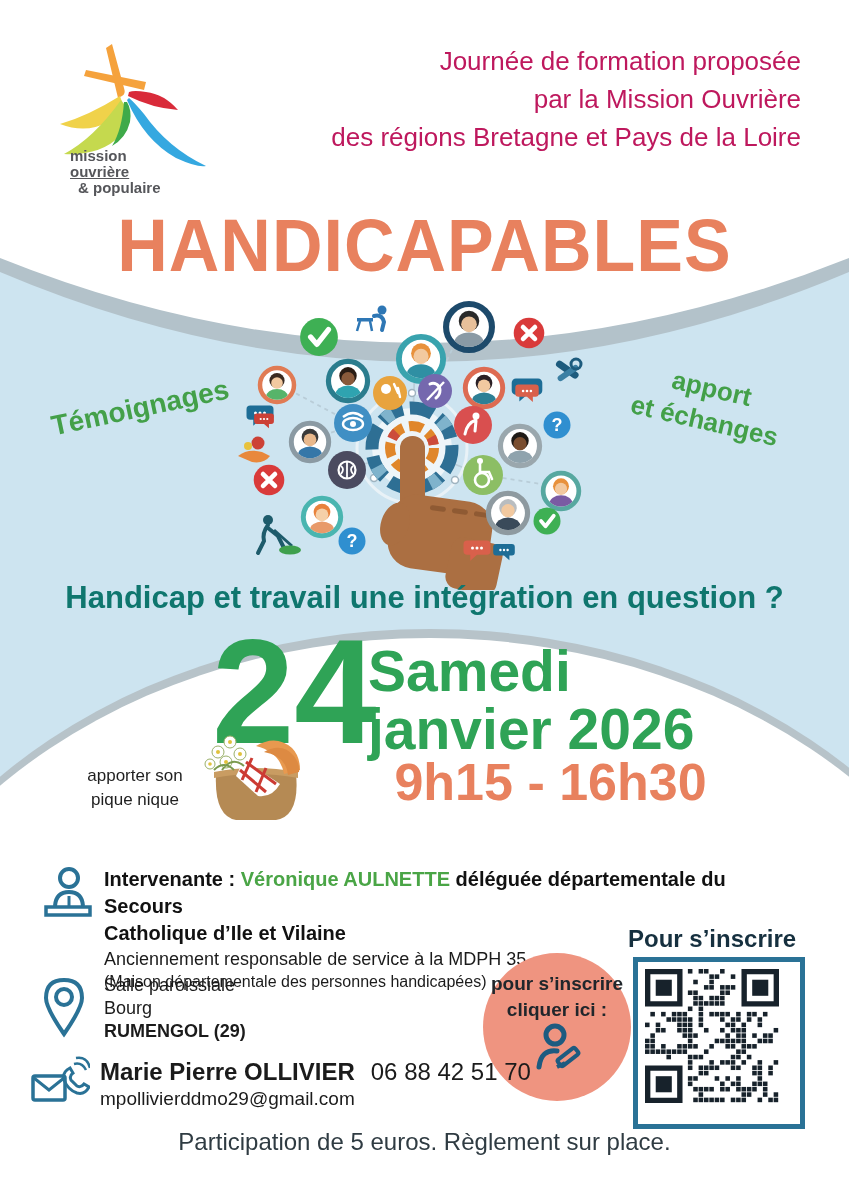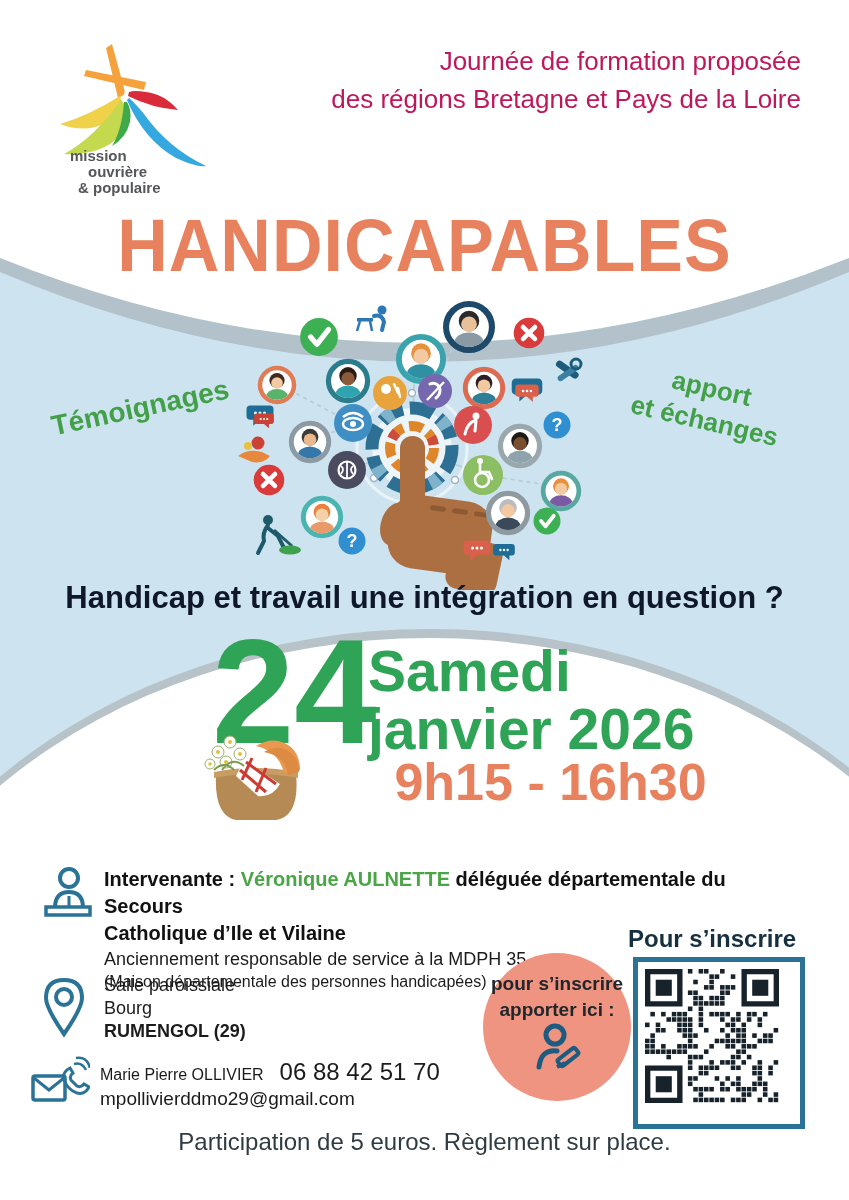--- a/index.html
+++ b/index.html
@@ -2,32 +2,32 @@
 <html><head>
 <meta charset="utf-8">
 <style>
   html,body{margin:0;padding:0;background:#e9edf0;font-family:"Liberation Sans",sans-serif;}
   .poster{position:relative;width:849px;height:1200px;background:#cde4f0;overflow:hidden;margin:0 auto;}
   .bg{position:absolute;inset:0;z-index:0;}
   .abs{position:absolute;}
   
   .logo{left:48px;top:30px;width:190px;height:180px;z-index:3;}
   .logo-text{position:absolute;left:22px;top:118px;color:#55565a;font-weight:bold;font-size:15px;line-height:16px;}
-  .logo-text .l2{margin-left:18px;}
+  .logo-text .l2{text-decoration:underline;}
   .logo-text .l3{margin-left:8px;}
   .intro{right:48px;top:42px;text-align:right;color:#be185d;font-size:26px;line-height:38px;z-index:3;width:560px;}
   .title{left:0;top:206px;width:849px;text-align:center;color:#e8815e;font-size:70px;font-weight:800;letter-spacing:1px;z-index:3;transform:scaleY(1.05);}
   
   .kw{color:#43a049;font-weight:bold;z-index:4;}
   .kw-left{left:50px;top:392px;font-size:28px;transform:rotate(-12deg);}
   .kw-right{left:618px;top:372px;font-size:26px;transform:rotate(13deg);width:180px;text-align:center;line-height:33px;}
   
   .illus{left:224px;top:278px;width:400px;height:312px;z-index:2;}
   
-  .question{left:0;top:580px;width:849px;text-align:center;color:#0f172a;font-size:31px;font-weight:bold;z-index:3;}
+  .question{left:0;top:580px;width:849px;text-align:center;color:#0f766e;font-size:31px;font-weight:bold;z-index:3;}
   
   .day-num{left:212px;top:618px;color:#2fa356;font-size:148px;font-weight:800;line-height:148px;z-index:3;}
   .day-name{left:368px;top:638px;color:#2fa356;font-size:57px;font-weight:bold;z-index:3;}
   .month{left:368px;top:696px;color:#2fa356;font-size:57px;font-weight:bold;z-index:3;}
   .hours{left:378px;top:752px;width:345px;text-align:center;color:#e8815e;font-size:52px;font-weight:bold;z-index:3;}
   .basket{left:196px;top:726px;width:116px;height:100px;z-index:3;}
   .picnic-note{left:70px;top:764px;width:130px;text-align:center;color:#1f1f1f;font-size:17px;line-height:24px;font-weight:500;z-index:3;}
   
   .speaker-icon{left:42px;top:866px;z-index:3;}
   .speaker-text{left:104px;top:866px;width:690px;z-index:3;color:#111;}
@@ -39,21 +39,21 @@
   .reg-heading{left:628px;top:925px;font-size:24px;font-weight:bold;color:#16303f;z-index:4;}
   .qr-frame{left:633px;top:957px;width:148px;height:148px;border:5px solid #2a7296;background:#fff;padding:7px;z-index:4;}
   .reg-circle{left:483px;top:953px;width:148px;height:148px;border-radius:50%;background:#ef9480;z-index:3;text-align:center;}
   .reg-circle .t{margin-top:18px;font-size:19px;font-weight:bold;color:#20262b;line-height:26px;}
   
   .loc-icon{left:40px;top:976px;z-index:3;}
   .loc-text{left:104px;top:974px;font-size:18px;line-height:23px;color:#1b1b1b;z-index:3;}
   .loc-text .b{font-weight:bold;}
   .contact-icon{left:30px;top:1056px;z-index:3;}
   .contact-text{left:100px;top:1058px;z-index:3;color:#1b1b1b;}
-  .contact-text .n{font-size:16px;font-weight:normal;margin-top:8px;}
+  .contact-text .n{font-size:24px;font-weight:bold;margin-top:8px;}
   .contact-text .p{font-size:24px;margin-left:16px;font-weight:500;}
   .contact-text .e{font-size:19px;line-height:26px;}
   
   .footer{left:0;top:1128px;width:849px;text-align:center;font-size:24px;color:#2f3b42;z-index:3;}
 </style>
 </head>
 <body>
 
 <div class="poster">
 
@@ -77,20 +77,21 @@
     </svg>
     <div class="logo-text">
       <div>mission</div>
       <div class="l2">ouvrière</div>
       <div class="l3">&amp; populaire</div>
     </div>
   </div>
 
   <div class="abs intro">
     <div>Journée de formation proposée</div>
+    <div>par la Mission Ouvrière</div>
     <div>des régions Bretagne et Pays de la Loire</div>
   </div>
 
   <div class="abs title">HANDICAPABLES</div>
 
   <div class="abs kw kw-left">Témoignages</div>
   <div class="abs kw kw-right">
     <div>apport</div>
     <div>et échanges</div>
   </div>
@@ -279,20 +280,24 @@
     </g>
     <g fill="#e0c23c">
         <circle cx="22" cy="26" r="2"></circle>
         <circle cx="34" cy="16" r="2"></circle>
         <circle cx="44" cy="28" r="2"></circle>
         <circle cx="30" cy="36" r="2"></circle>
         <circle cx="14" cy="38" r="1.8"></circle>
       </g>
     <path d="M26 44 Q36 30 48 40 M18 44 Q28 34 38 44" stroke="#7a9a4e" stroke-width="2" fill="none"></path>
   </svg>
+  <div class="abs picnic-note">
+    <div>apporter son</div>
+    <div>pique nique</div>
+  </div>
 
   <svg class="abs speaker-icon" width="52" height="62" viewBox="0 0 52 62">
     <circle cx="27" cy="12" r="9" fill="none" stroke="#2a7296" stroke-width="4"></circle>
     <path d="M13 40 q1 -14 14 -14 q13 0 14 14" fill="none" stroke="#2a7296" stroke-width="4"></path>
     <line x1="27" y1="30" x2="27" y2="40" stroke="#2a7296" stroke-width="3"></line>
     <rect x="4" y="41" width="44" height="8" fill="none" stroke="#2a7296" stroke-width="3.5"></rect>
   </svg>
   <div class="abs speaker-text">
     <div class="b">
       <span>Intervenante :</span><span class="name"> Véronique AULNETTE</span><span> déléguée départementale du Secours</span>
@@ -507,21 +512,21 @@
           <rect x="72" y="96" width="3.4" height="3.4"></rect>
           <rect x="84" y="96" width="3.4" height="3.4"></rect>
           <rect x="92" y="96" width="3.4" height="3.4"></rect>
           <rect x="96" y="96" width="3.4" height="3.4"></rect>
         </g>
     </svg>
   </div>
   <div class="abs reg-circle">
     <div class="t">
       <div>pour s’inscrire</div>
-      <div>apporter ici :</div>
+      <div>cliquer ici :</div>
     </div>
     <svg width="52" height="52" viewBox="0 0 52 52">
       <circle cx="24" cy="12" r="9" fill="none" stroke="#1d5b80" stroke-width="5"></circle>
       <path d="M8 44 q2 -18 18 -16" fill="none" stroke="#1d5b80" stroke-width="5" stroke-linecap="round"></path>
       <rect x="26" y="30" width="22" height="8" rx="2" transform="rotate(-38 37 34)" fill="none" stroke="#1d5b80" stroke-width="4"></rect>
       <path d="M26 44 l8 -4" stroke="#1d5b80" stroke-width="4"></path>
     </svg>
   </div>
 
   <svg class="abs loc-icon" width="48" height="64" viewBox="0 0 48 64">

